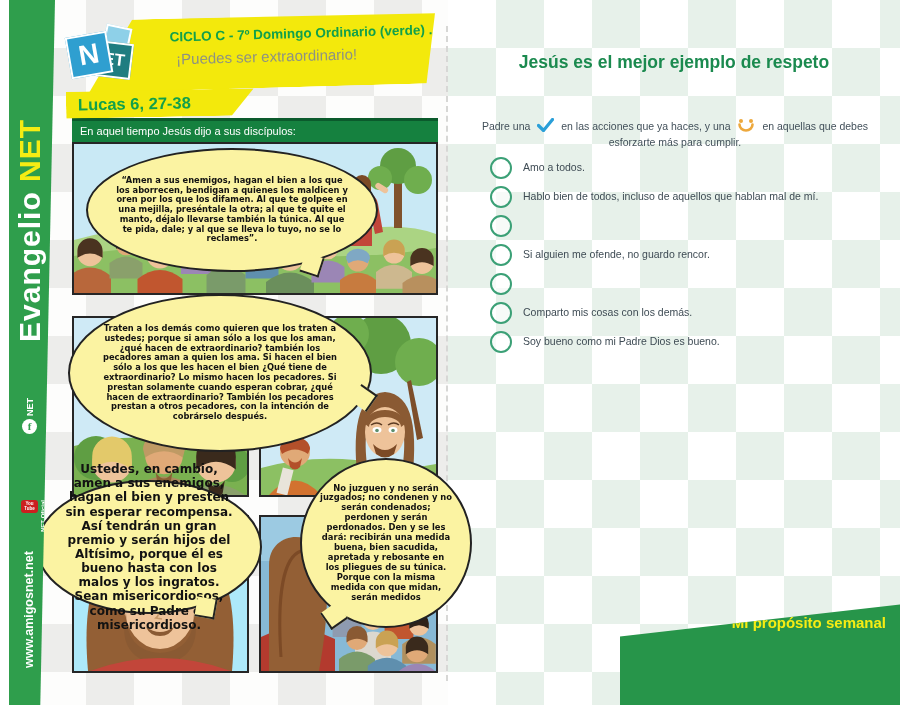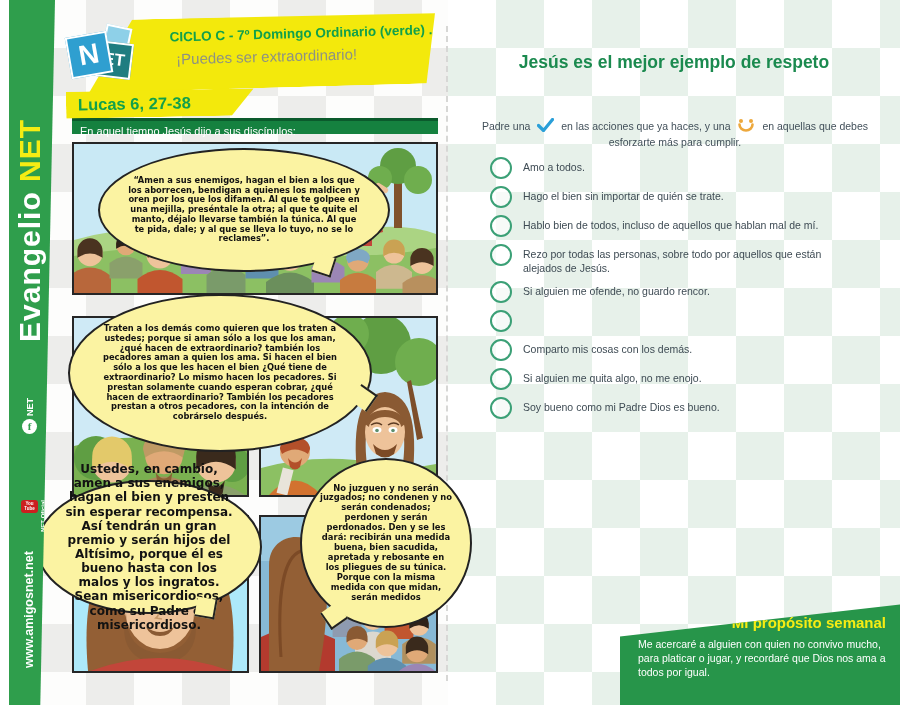--- a/index.html
+++ b/index.html
@@ -68,40 +68,40 @@
   .sq-teal  { left:30px; top:16px; width:36px; height:36px; background:#1f7d80; transform:rotate(7deg); font-size:17px; }
   .sq-blue  { left:2px; top:8px; width:42px; height:42px; background:#2f9fd0; transform:rotate(-10deg); font-size:28px; }
   .lucas-banner {
     position:absolute; left:66px; top:90px; width:188px; height:27px;
     background:#f3e90c; clip-path:polygon(0 0,100% 0,88% 100%,0 100%);
     transform:rotate(-1deg); color:#12a04b; font-size:16.5px; font-weight:bold;
     line-height:26px; padding-left:12px; z-index:5;
   }
   
   .comic { position:absolute; left:72px; top:118px; width:366px; height:575px; }
-  .caption { width:366px; height:16px; background:#15813f; border-top:3px solid #0b5a2c;
+  .caption { width:366px; height:24px; background:#15813f; border-top:3px solid #0b5a2c;
     color:#ffffff; font-size:11px; padding:4px 0 0 8px; }
   .panel { position:absolute; border:2px solid #262626; background:#fff; overflow:hidden; }
   .p1  { left:0;   top:24px;  width:366px; height:153px; }
   .p2a { left:0;   top:198px; width:177px; height:181px; }
   .p2b { left:187px;top:198px; width:179px; height:181px; }
   .p3  { left:0;   top:397px; width:177px; height:158px; }
   .p4  { left:187px;top:397px; width:179px; height:158px; }
   .panel svg { display:block; width:100%; height:100%; }
   .bubble {
     position:absolute; z-index:10; background:#fbf3a2;
     border:2.5px solid #222; border-radius:50%;
     display:flex; align-items:center; justify-content:center; text-align:center;
     font-family:"DejaVu Sans", sans-serif; font-weight:bold; color:#121212; line-height:1.18;
   }
   .bubble::after {
     content:""; position:absolute; width:18px; height:18px; background:#fbf3a2;
     border-right:2.5px solid #222; border-bottom:2.5px solid #222;
   }
-  .b1 { left:26px;  top:30px;  width:292px; height:124px; font-size:8.3px; padding:10px 28px; }
+  .b1 { left:14px;  top:30px;  width:292px; height:124px; font-size:8.3px; padding:10px 28px; }
   .b1::after { right:54px; bottom:-5px; transform:rotate(18deg); }
   .b2 { left:-4px;  top:176px; width:304px; height:158px; font-size:8.3px; padding:12px 30px; }
   .b2::after { right:-4px; bottom:42px; transform:rotate(-55deg); }
   .b3 { left:-36px; top:362px; width:226px; height:134px; font-size:12px; padding:12px 24px; }
   .b3::after { right:44px; bottom:-6px; transform:rotate(10deg); }
   .b4 { left:228px; top:340px; width:172px; height:170px; font-size:8.4px; padding:16px 18px; }
   .b4::after { left:22px; bottom:0px; transform:rotate(55deg); }
   
   .title { position:absolute; left:462px; top:52px; width:424px; text-align:center;
     color:#1b8a4f; font-size:17.5px; font-weight:bold; line-height:1.18; z-index:2; }
@@ -373,47 +373,37 @@
   <span>en aquellas que debes esforzarte más para cumplir.</span>
 </p>
 
 <ul class="checklist">
   <li>
       <span class="check-circle"></span>
       <span class="item-label">Amo a todos.</span>
     </li>
   <li>
       <span class="check-circle"></span>
-      <span class="item-label">Hago el bien sin importar de quién se trate.</span>
-    </li>
-  <li>
-      <span class="check-circle"></span>
       <span class="item-label">Hablo bien de todos, incluso de aquellos que hablan mal de mí.</span>
     </li>
   <li>
       <span class="check-circle"></span>
-      <span class="item-label">Rezo por todas las personas, sobre todo por aquellos que están alejados de Jesús.</span>
     </li>
   <li>
       <span class="check-circle"></span>
       <span class="item-label">Si alguien me ofende, no guardo rencor.</span>
     </li>
   <li>
       <span class="check-circle"></span>
     </li>
   <li>
       <span class="check-circle"></span>
       <span class="item-label">Comparto mis cosas con los demás.</span>
-    </li>
-  <li>
-      <span class="check-circle"></span>
-      <span class="item-label">Si alguien me quita algo, no me enojo.</span>
     </li>
   <li>
       <span class="check-circle"></span>
       <span class="item-label">Soy bueno como mi Padre Dios es bueno.</span>
     </li>
 </ul>
 
 <div class="proposito">
   <div class="prop-title">Mi propósito semanal</div>
-  <div class="prop-text">Me acercaré a alguien con quien no convivo mucho, para platicar o jugar, y recordaré que Dios nos ama a todos por igual.</div>
 </div>
 
 </body></html>

